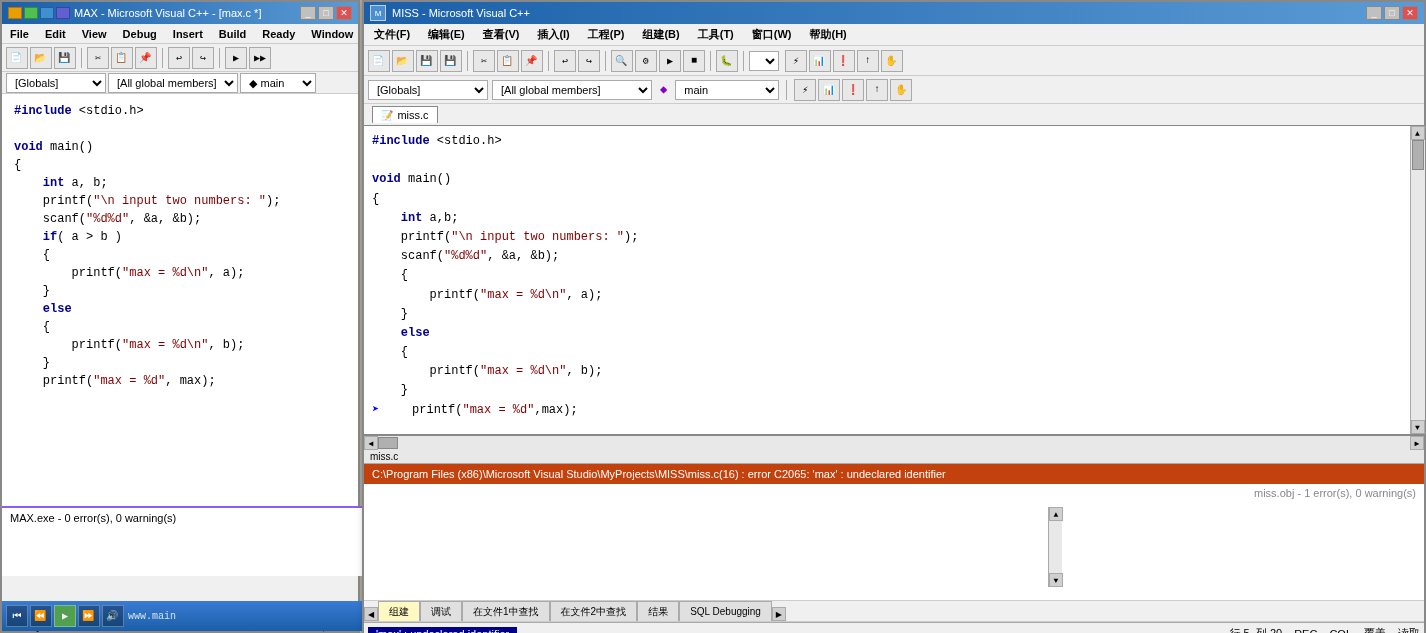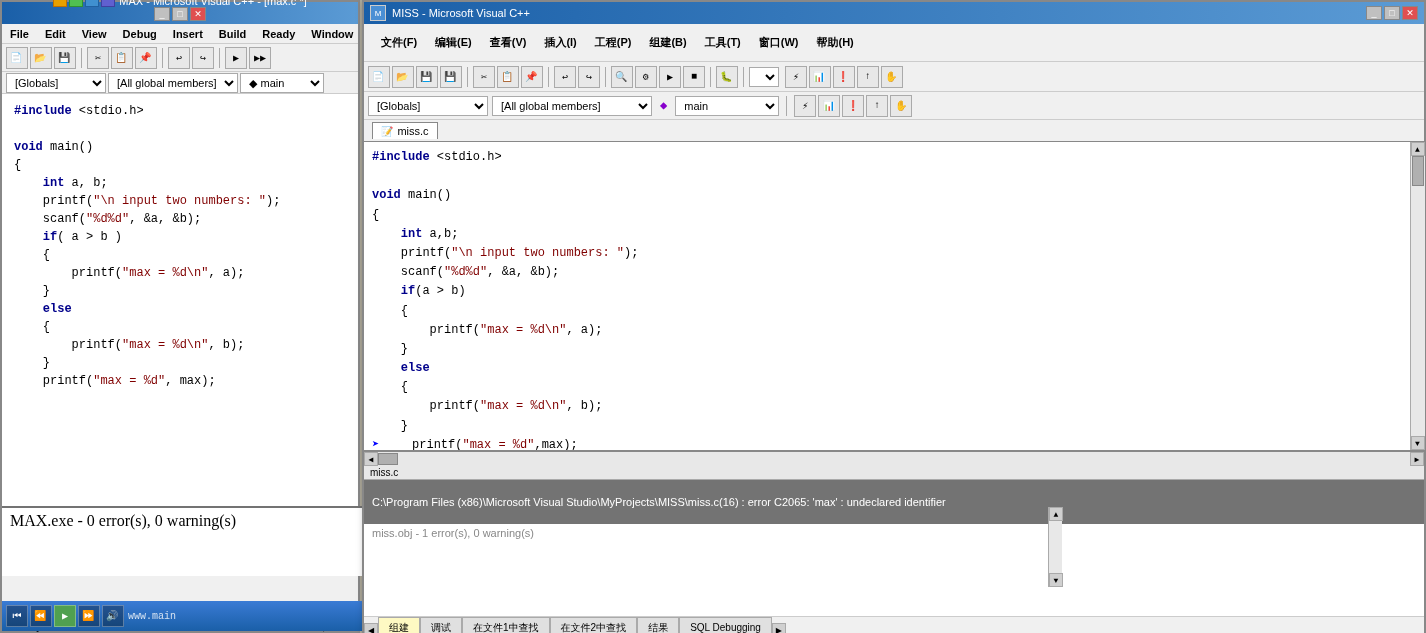--- a/index.html
+++ b/index.html
@@ -24,23 +24,22 @@
       border: 2px solid #888;
     }
     .max-titlebar {
       background: linear-gradient(to right, #1a5fa8, #5b9bd5);
       color: white;
       padding: 3px 6px;
       font-size: 11px;
       font-family: Arial, sans-serif;
       display: flex;
       align-items: center;
-      justify-content: flex-end;
+      justify-content: space-between;
       height: 22px;
-      flex-direction: column;
     }
     .max-titlebar-left {
       display: flex;
       align-items: center;
       gap: 4px;
     }
     .win-controls {
       display: flex;
       gap: 2px;
     }
@@ -183,26 +182,26 @@
       display: flex;
       align-items: center;
       justify-content: center;
       font-size: 8px;
       color: white;
     }
 
     .miss-menubar {
       background: #f0f0f0;
       border-bottom: 1px solid #ccc;
-      padding: 2px 13px;
+      padding: 2px 6px;
       font-size: 11px;
       font-family: Arial, sans-serif;
       display: flex;
       gap: 10px;
-      height: 38px;
+      height: 22px;
       align-items: center;
     }
     .menu-item {
       cursor: pointer;
       padding: 1px 4px;
       font-weight: bold;
     }
 
     .miss-toolbar1 {
       background: #f0f0f0;
@@ -302,38 +301,39 @@
       margin: 0 auto;
     }
 
     
     .miss-output-area {
       height: 150px;
       background: white;
       overflow: hidden;
     }
     .miss-output-line1 {
-      background: #737373;
+      background: #c2410c;
       color: white;
-      padding: 16px 8px;
+      padding: 4px 8px;
       font-size: 11px;
       font-family: Arial, sans-serif;
       white-space: nowrap;
       overflow: hidden;
     }
     .miss-output-line2 {
       padding: 3px 8px;
       font-size: 11px;
       font-family: Arial, sans-serif;
     }
     .miss-output-line3 {
       padding: 3px 8px;
       font-size: 11px;
       font-family: Arial, sans-serif;
       color: #888;
+      text-align: right;
     }
 
     
     .miss-bottom-tabs {
       background: #f0f0f0;
       border-top: 1px solid #ccc;
       border-bottom: 1px solid #ccc;
       display: flex;
       height: 22px;
       align-items: flex-end;
@@ -439,21 +439,21 @@
     <div class="toolbar-btn">▶▶</div>
   </div>
 
   <div class="max-toolbar" style="height:22px;">
     <select class="tb-select" style="width:100px;">
       <option>[Globals]</option>
     </select>
     <select class="tb-select" style="width:130px;">
       <option>[All global members]</option>
     </select>
-    <select class="tb-select" style="width:84px;">
+    <select class="tb-select" style="width:76px;">
       <option>◆ main</option>
     </select>
   </div>
 
   <div class="max-code-area">
     <div class="code-line"><span class="kw">#include</span> &lt;stdio.h&gt;</div>
     <div class="code-line">&nbsp;</div>
     <div class="code-line"><span class="kw">void</span> main()</div>
     <div class="code-line">{</div>
     <div class="code-line">    <span class="kw">int</span> a, b;</div>
@@ -463,21 +463,21 @@
     <div class="code-line">    {</div>
     <div class="code-line">        printf(<span class="str">"max = %d\n"</span>, a);</div>
     <div class="code-line">    }</div>
     <div class="code-line">    <span class="kw">else</span></div>
     <div class="code-line">    {</div>
     <div class="code-line">        printf(<span class="str">"max = %d\n"</span>, b);</div>
     <div class="code-line">    }</div>
     <div class="code-line">    printf(<span class="str">"max = %d"</span>, max);</div>
   </div>
 
-  <div style="position:absolute;bottom:55px;left:0;width:360px;height:70px;background:white;border-top:2px solid #737373;padding:4px 8px;font-size:16px;font-family:Liberation Serif, serif;">
+  <div style="position:absolute;bottom:55px;left:0;width:360px;height:70px;background:white;border-top:2px solid #8b5cf6;padding:4px 8px;font-size:11px;font-family:Liberation Sans, sans-serif;">
     <div>MAX.exe - 0 error(s), 0 warning(s)</div>
   </div>
 
   <div class="max-tabs">
     <span class="max-tab">Build</span>
     <span class="max-tab">Debug</span>
     <span class="max-tab">Find in Files 1</span>
     <span class="max-tab">Find in</span>
   </div>
 
@@ -592,21 +592,20 @@
       <div>&nbsp;</div>
       <div><span class="kw">void</span> main()</div>
       <div>{</div>
       <div style="display:flex;">
         <span>&nbsp;&nbsp;&nbsp;&nbsp;</span>
           <span class="kw">int</span>
           <span>&nbsp;a,b;</span>
       </div>
       <div>&nbsp;&nbsp;&nbsp;&nbsp;printf(<span class="str">"\n input two numbers: "</span>);</div>
       <div>&nbsp;&nbsp;&nbsp;&nbsp;scanf(<span class="str">"%d%d"</span>, &amp;a, &amp;b);</div>
-      <div>&nbsp;&nbsp;&nbsp;&nbsp;<span class="kw">if</span>(a &gt; b)</div>
       <div>&nbsp;&nbsp;&nbsp;&nbsp;{</div>
       <div>&nbsp;&nbsp;&nbsp;&nbsp;&nbsp;&nbsp;&nbsp;&nbsp;printf(<span class="str">"max = %d\n"</span>, a);</div>
       <div>&nbsp;&nbsp;&nbsp;&nbsp;}</div>
       <div>&nbsp;&nbsp;&nbsp;&nbsp;<span class="kw">else</span></div>
       <div>&nbsp;&nbsp;&nbsp;&nbsp;{</div>
       <div>&nbsp;&nbsp;&nbsp;&nbsp;&nbsp;&nbsp;&nbsp;&nbsp;printf(<span class="str">"max = %d\n"</span>, b);</div>
       <div>&nbsp;&nbsp;&nbsp;&nbsp;}</div>
       <div style="display:flex;align-items:center;">
         <span style="color:#0000ff;margin-right:4px;">➤</span>
         <span>&nbsp;&nbsp;&nbsp;&nbsp;printf(<span class="str">"max = %d"</span>,max);</span>

